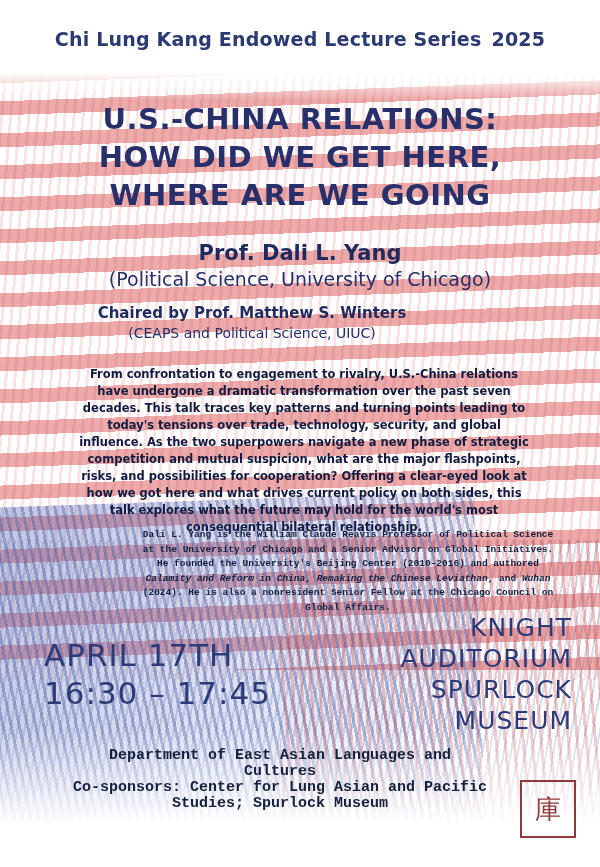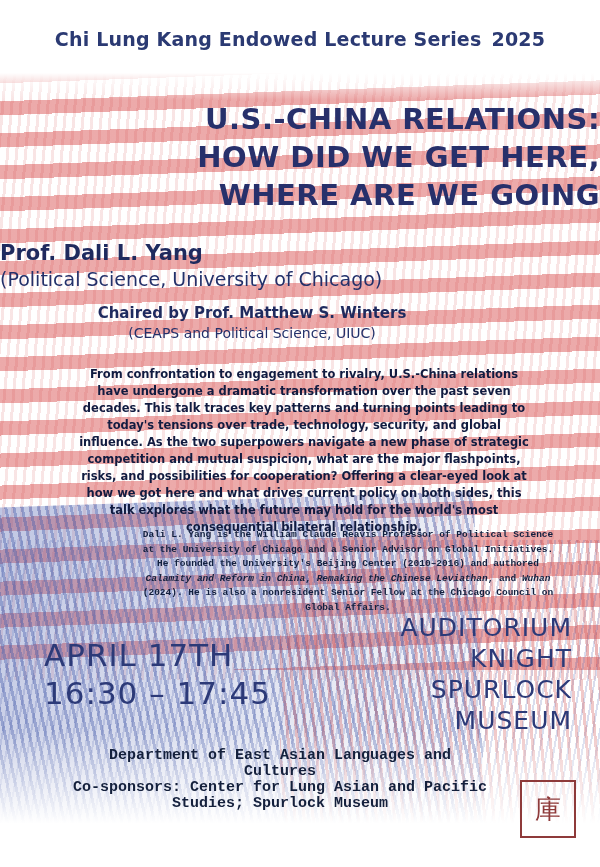--- a/index.html
+++ b/index.html
@@ -156,29 +156,29 @@
     width: 600px;
     text-align: center;
   }
   .title-line {
     font-family: "DejaVu Sans", sans-serif;
     font-weight: bold;
     font-size: 29px;
     line-height: 38px;
     letter-spacing: 0.5px;
     color: #27306b;
-    text-align: right;
   }
 
   
   .speaker-block {
     position: absolute;
     left: 0;
     top: 240px;
     width: 600px;
+    text-align: center;
   }
   .speaker-name {
     font-family: "DejaVu Sans", sans-serif;
     font-weight: bold;
     font-size: 21px;
     color: #1f2a5e;
     line-height: 26px;
   }
   .speaker-affil {
     font-family: "DejaVu Sans", sans-serif;
@@ -343,22 +343,22 @@
   <div class="bio">
     <span>Dali L. Yang is the William Claude Reavis Professor of Political Science at the University of Chicago and a Senior Advisor on Global Initiatives. He founded the University's Beijing Center (2010–2016) and authored </span><i>Calamity and Reform in China</i><span>, </span><i>Remaking the Chinese Leviathan</i><span>, and </span><i>Wuhan</i><span> (2024). He is also a nonresident Senior Fellow at the Chicago Council on Global Affairs.</span>
   </div>
 
   <div class="datetime">
     <div class="date-line">APRIL 17TH</div>
     <div class="time-line">16:30 – 17:45</div>
   </div>
 
   <div class="venue">
+    <div>KNIGHT</div>
     <div>AUDITORIUM</div>
-    <div>KNIGHT</div>
     <div>SPURLOCK</div>
     <div>MUSEUM</div>
   </div>
 
   <div class="footer">
     <div>Department of East Asian Languages and Cultures</div>
     <div>Co-sponsors: Center for Lung Asian and Pacific</div>
     <div>Studies; Spurlock Museum</div>
   </div>
 

